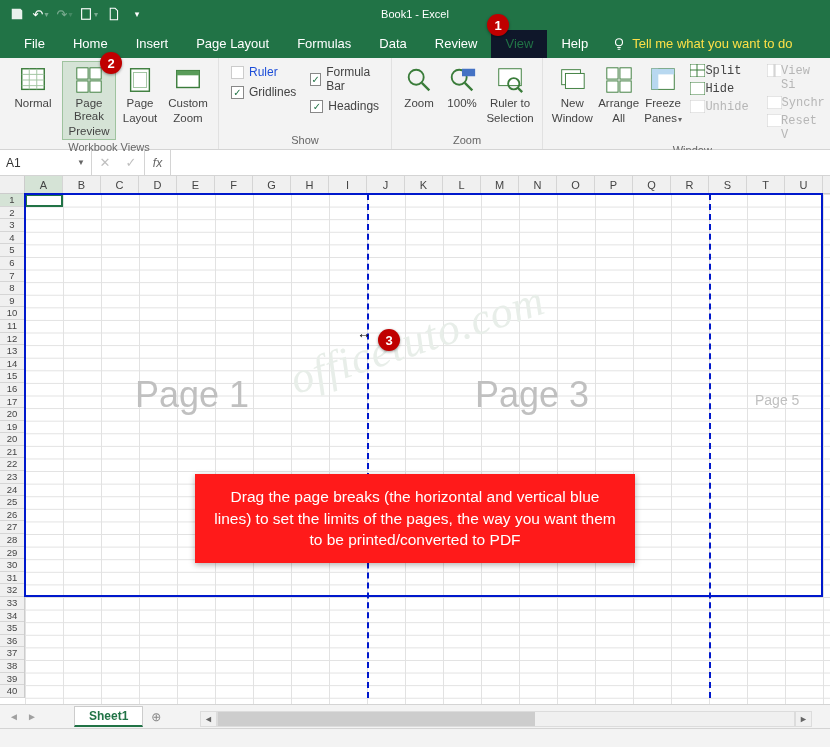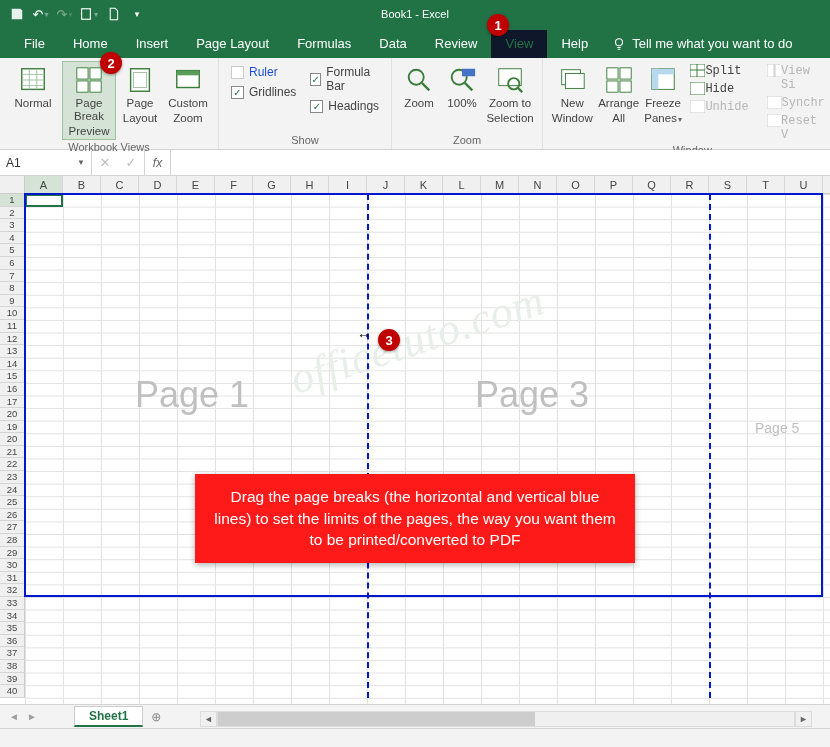--- a/index.html
+++ b/index.html
@@ -9,21 +9,21 @@
   .titlebar { background: #217346; height: 28px; display: flex; align-items: center; color: #fff; position: relative; }
   .qat { display: flex; align-items: center; gap: 2px; padding-left: 6px; }
   .qat-btn { width: 22px; height: 22px; display: flex; align-items: center; justify-content: center; color: #fff; font-size: 13px; border-radius: 2px; }
   .qat-sep { color: rgba(255,255,255,.4); font-size: 8px; margin: 0 1px;}
   .title-text { position: absolute; left: 50%; transform: translateX(-50%); font-size: 11px; }
 
   
   .menubar { background: #217346; height: 30px; display: flex; align-items: flex-end; color: #fff; padding-left: 10px; }
   .menu-tab { padding: 6px 14px 7px; font-size: 13px; cursor: pointer; }
   .menu-tab.active { background: #0f172a; color: #217346; }
-  .tell-me { display: flex; align-items: center; gap: 6px; color: #ffffff; padding: 6px 10px 7px; font-size: 13px; }
+  .tell-me { display: flex; align-items: center; gap: 6px; color: #fde047; padding: 6px 10px 7px; font-size: 13px; }
   .bulb { width: 14px; height: 14px; }
 
   
   .ribbon { background: #f3f3f3; border-bottom: 1px solid #d4d4d4; height: 92px; display: flex; }
   .ribbon-group { border-right: 1px solid #e1e1e1; padding: 3px 6px 1px; display: flex; flex-direction: column; justify-content: space-between; }
   .group-body { display: flex; align-items: flex-start; gap: 2px; flex: 1; }
   .group-label { text-align: center; font-size: 11px; color: #666; padding: 1px 0 2px; }
   .big-btn { width: 54px; display: flex; flex-direction: column; align-items: center; justify-content: flex-start; padding: 3px 1px 0; gap: 2px; text-align: center; font-size: 11.5px; color: #444; border: 1px solid transparent; line-height: 1.15; }
   .big-btn.sel { background: #d5e3d6; border: 1px solid #9fc39f; }
   .big-btn .ic { width: 32px; height: 30px; }
@@ -58,21 +58,21 @@
   .grid { position:absolute; left:25px; top:18px; right:0; bottom:0;
     background-image:
       linear-gradient(to right, #e2e2e2 1px, transparent 1px),
       linear-gradient(to bottom, #e2e2e2 1px, transparent 1px);
     background-size: 38px 12.6px;
   }
   .cell-cursor { position:absolute; left:0; top:0; width:38px; height:12.6px; border:2px solid #217346; pointer-events:none;}
   .print-border { position:absolute; border:2px solid #0018cc; pointer-events:none;}
   .page-break-v { position:absolute; top:0; width:0; border-left:2px dashed #0018cc; pointer-events:none;}
   .page-label { position:absolute; font-size:36px; color:#c0c0c0; font-family:Arial,sans-serif; pointer-events:none; font-weight:400;}
-  .page-label.small { font-size:14px;margin-top:28px;}
+  .page-label.small { font-size:14px;}
   .watermark { position:absolute; font-size:44px; color:#e8eee9; font-style:italic; font-family:Georgia,serif; transform: rotate(-18deg); pointer-events:none; left:260px; top:120px; letter-spacing:1px;}
 
   .resize-cur { position:absolute; font-size:14px; color:#000; pointer-events:none;}
 
   
   .callout-num { position:absolute; width:22px; height:22px; border-radius:50%; background:#c00000; color:#fff; font-size:13px; font-weight:600; display:flex; align-items:center; justify-content:center; box-shadow:0 1px 3px rgba(0,0,0,.4); z-index:50;}
   .callout-box { position:absolute; background:#ff1a1a; color:#fff; font-size:15.5px; text-align:center; padding:12px 18px; line-height:1.4; z-index:40; box-shadow:0 2px 6px rgba(0,0,0,.3);}
 
   
   .tab-strip { height:24px; background:#f3f3f3; border-top:1px solid #d4d4d4; display:flex; align-items:center; padding-left:6px; gap:2px;}
@@ -219,21 +219,21 @@
             <rect x="16" y="4" width="14" height="8" fill="#4472c4"></rect>
           </svg>
         <span>100%</span>
       </div>
       <div class="big-btn" style="width:52px">
         <svg class="ic" viewBox="0 0 32 32">
             <rect x="4" y="4" width="24" height="18" fill="#fff" stroke="#3a7c3a"></rect>
             <circle cx="20" cy="20" r="6" fill="none" stroke="#3a7c3a" stroke-width="2"></circle>
             <line x1="24" y1="24" x2="29" y2="29" stroke="#3a7c3a" stroke-width="2.5"></line>
           </svg>
-        <span>Zoom to</span>
+        <span>Ruler to</span>
           <span>Selection</span>
       </div>
     </div>
     <div class="group-label">Zoom</div>
   </div>
 
   <div class="ribbon-group ribbon-right" style="border-right:none">
     <div class="group-body" style="gap:0">
       <div class="big-btn" style="width:48px">
         <svg class="ic" viewBox="0 0 32 32">

